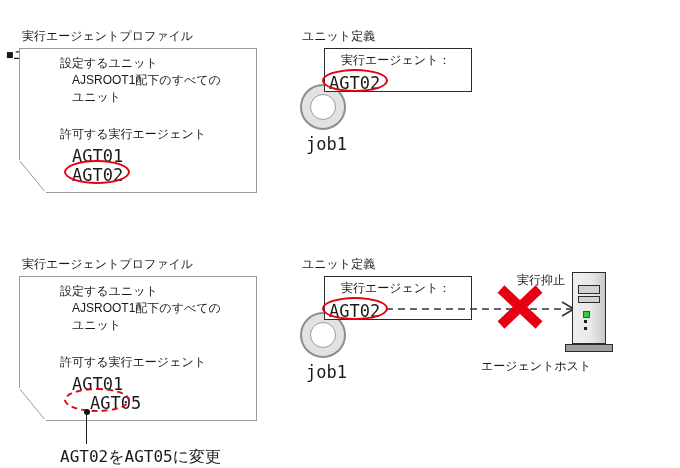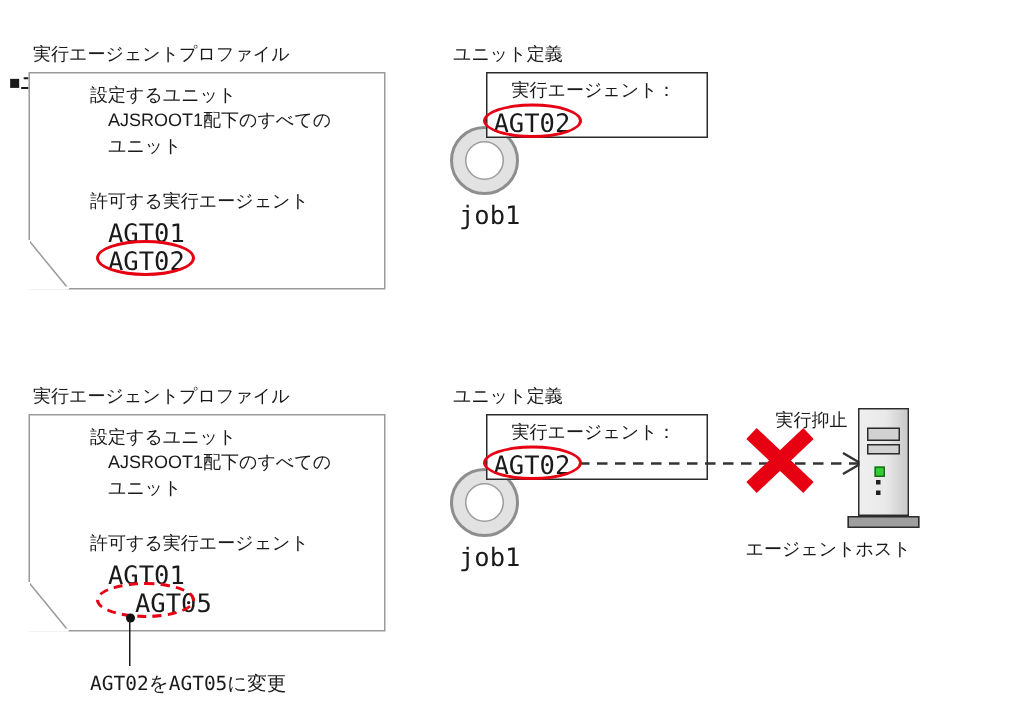--- a/index.html
+++ b/index.html
@@ -14,21 +14,21 @@
   .canvas{position:absolute;left:0;top:0;width:680px;height:468px;}
   .abs{position:absolute;}
 
   
   .section-head{
     font-size:12.5px;font-weight:bold;letter-spacing:0.2px;white-space:nowrap;
   }
   .cap{font-size:12px;white-space:nowrap;}
   .jp{font-size:12px;white-space:nowrap;line-height:15px;}
   .mono{font-family:"DejaVu Sans Mono","Liberation Mono",monospace;font-size:17px;white-space:nowrap;}
-  .mono12{font-family:"DejaVu Sans Mono","Liberation Mono",monospace;font-size:13px;white-space:nowrap;}
+  .mono12{font-family:"DejaVu Sans Mono","Liberation Mono",monospace;font-size:16px;white-space:nowrap;}
 
   
   .sheet{
     border:1px solid #9a9a9a;
     background:#ffffff;
     box-sizing:border-box;
   }
 
   
   .box{
@@ -174,15 +174,15 @@
 
   <div class="abs tower-cap" style="left:580px;top:277px;width:19px;height:5px;"></div>
   <div class="abs tower-body" style="left:572px;top:272px;width:34px;height:72px;"></div>
   <div class="abs tower-slot" style="left:578px;top:285px;width:22px;height:9px;"></div>
   <div class="abs tower-slot" style="left:578px;top:296px;width:22px;height:7px;"></div>
   <div class="abs tower-led-green" style="left:583px;top:311px;width:5px;height:5px;"></div>
   <div class="abs tower-led-dark" style="left:584px;top:320px;width:3px;height:3px;"></div>
   <div class="abs tower-led-dark" style="left:584px;top:327px;width:3px;height:3px;"></div>
   <div class="abs tower-base" style="left:565px;top:344px;width:48px;height:8px;"></div>
 
-  <div class="abs jp" style="left:497px;top:359px;">エージェントホスト</div>
+  <div class="abs jp" style="left:481px;top:359px;">エージェントホスト</div>
 
 </div>
 
 </body></html>

